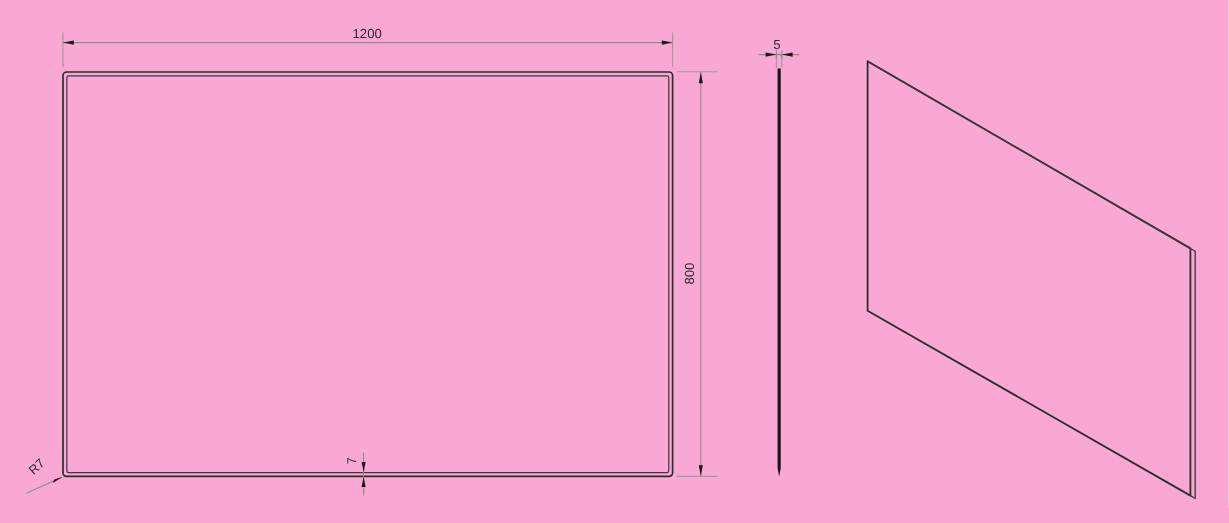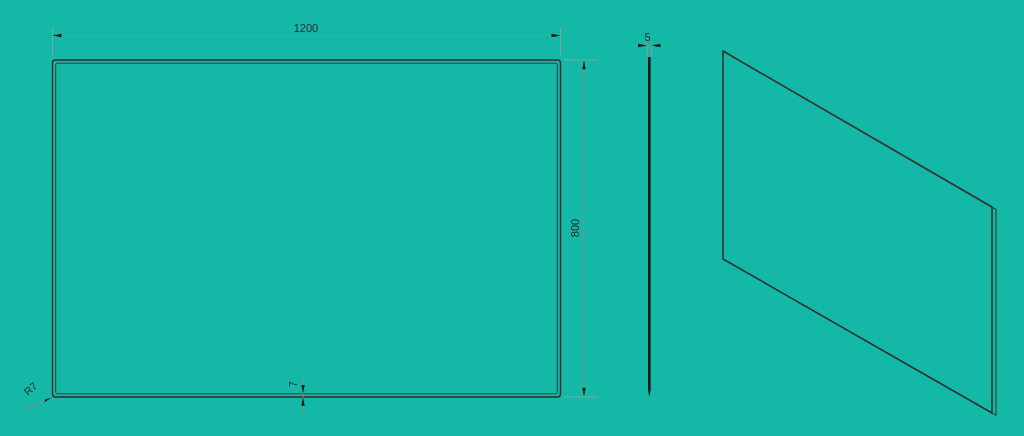--- a/index.html
+++ b/index.html
@@ -7,21 +7,21 @@
     padding: 0;
     background: #ffffff;
     width: 1024px;
     height: 436px;
     overflow: hidden;
     font-family: "Liberation Sans", sans-serif;
   }
   .canvas-wrap {
     width: 1024px;
     height: 436px;
-    background: #14b8a6;
+    background: #f9a8d4;
     position: relative;
     text-align: center;
   }
   svg { display: block; }
   text.dim-text {
     font-family: "Liberation Sans", "DejaVu Sans", sans-serif;
     font-size: 11px;
     fill: #2b2b2b;
   }
   text.dim-text-small {

